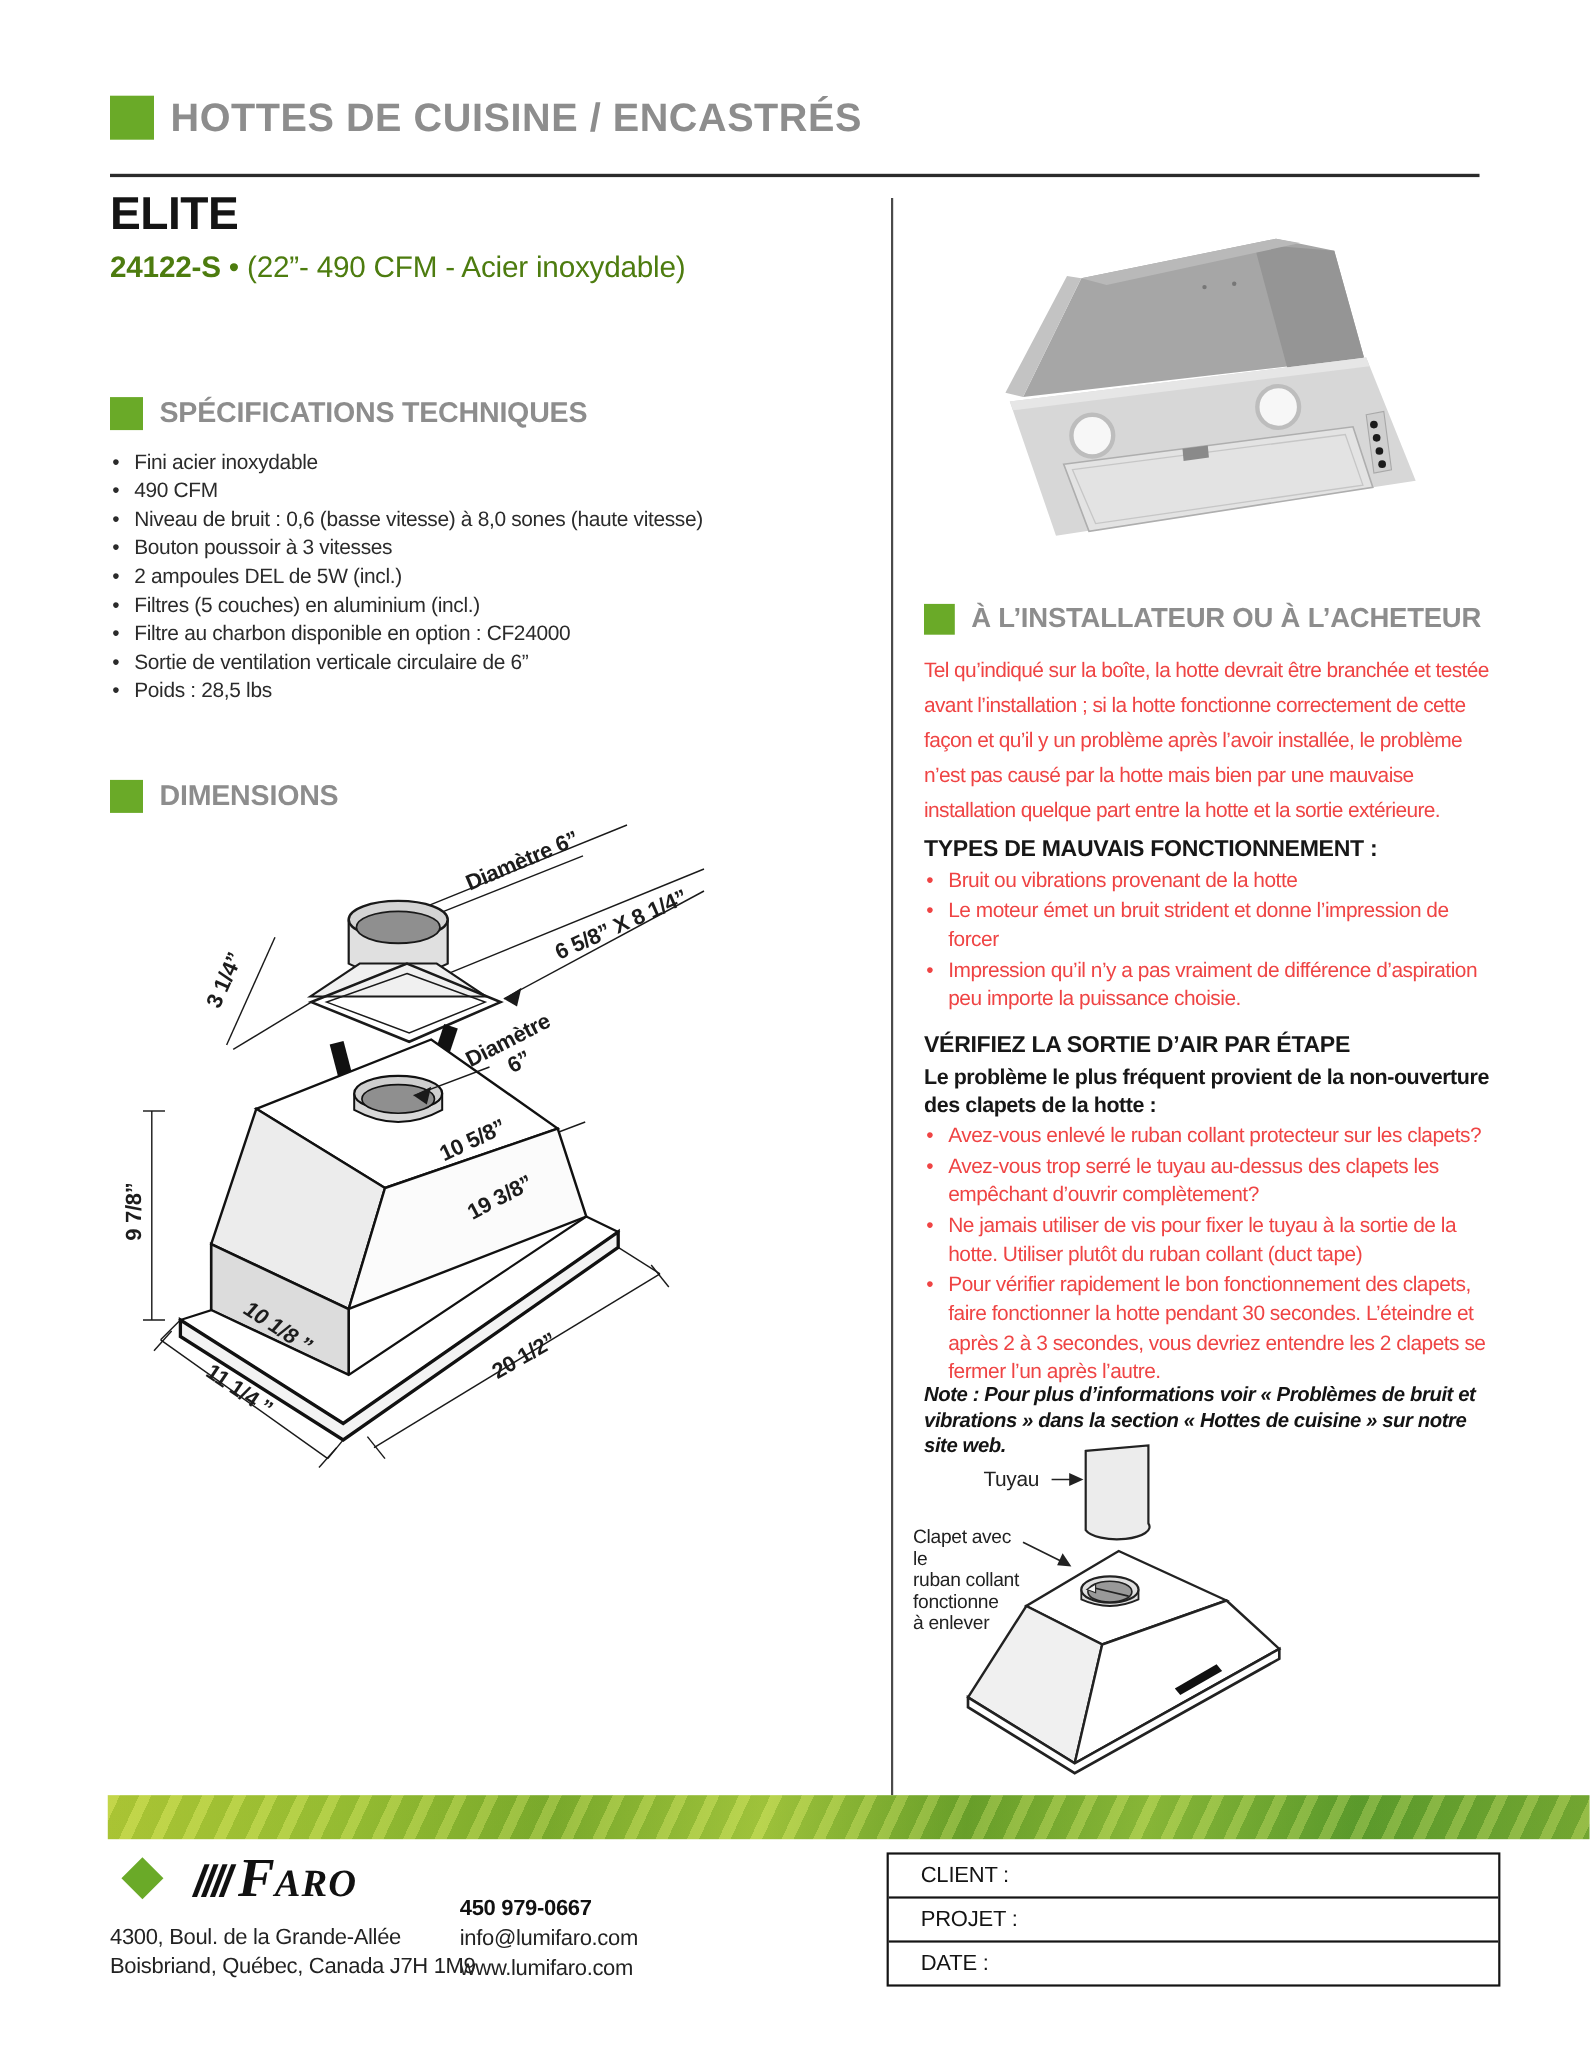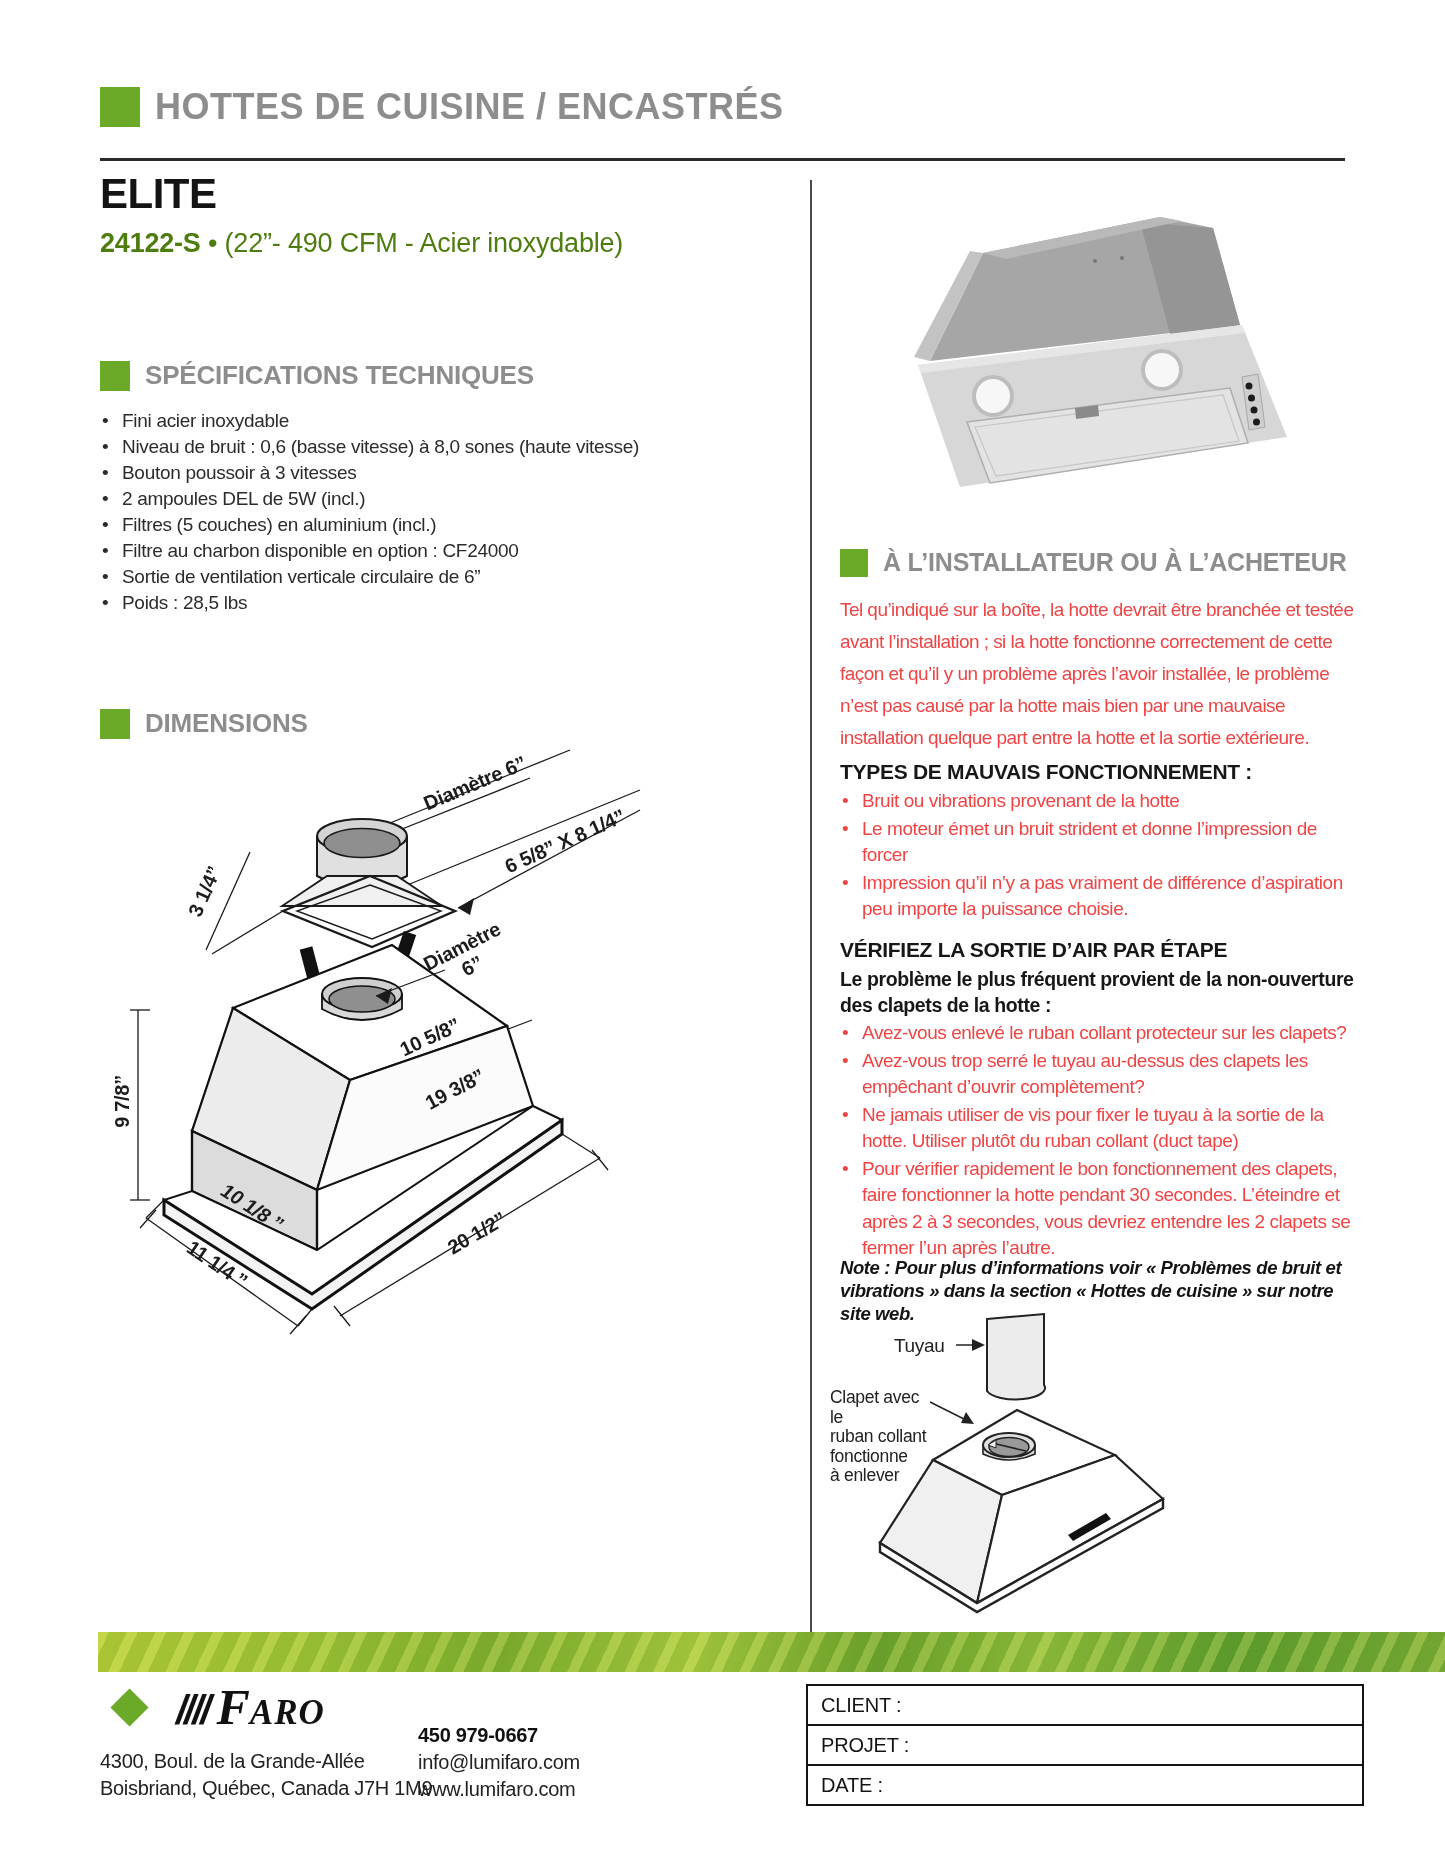--- a/index.html
+++ b/index.html
@@ -45,21 +45,21 @@
   
   .diamond{left:116px;top:1694px;width:27px;height:27px;background:#6aaa28;transform:rotate(45deg);}
   .logo{left:176px;top:1678px;display:flex;align-items:baseline;height:52px;}
   .logo .slashes{font-style:italic;font-weight:bold;font-size:40px;letter-spacing:-3px;color:#111;margin-right:8px;}
   .logo .f-big{font-family:"Liberation Serif",serif;font-style:italic;font-weight:bold;font-size:50px;color:#111;}
   .logo .f-rest{font-family:"Liberation Serif",serif;font-style:italic;font-weight:bold;font-size:35px;letter-spacing:1px;color:#111;}
   .addr{left:100px;font-size:20px;letter-spacing:-0.3px;color:#222;}
   .contact{left:418px;font-size:20px;letter-spacing:-0.3px;color:#222;}
   .contact.phone{font-weight:bold;color:#111;}
   .form-table{left:806px;top:1684px;width:554px;border:2px solid #141414;background:#fff;}
-  .form-row{height:38px;display:flex;align-items:center;padding-left:13px;
+  .form-row{height:38px;display:flex;align-items:center;padding-left:29px;
     font-size:20px;letter-spacing:-0.2px;color:#141414;border-bottom:2px solid #141414;}
   .form-row:last-child{border-bottom:none;}
   svg{display:block;}
 </style>
 </head>
 <body>
 
 <div class="abs sec-head" style="left:100px;top:86px;">
   <div class="green-sq" style="width:40px;height:40px;"></div>
   <div class="cat-title">HOTTES DE CUISINE / ENCASTRÉS</div>
@@ -96,20 +96,21 @@
     <circle cx="366.5" cy="257" r="3.5" fill="#1c1c1c"></circle>
   </svg>
 </div>
 
 <div class="abs sec-head" style="left:100px;top:360px;">
   <div class="green-sq" style="width:30px;height:30px;"></div>
   <div class="sec-title">SPÉCIFICATIONS TECHNIQUES</div>
 </div>
 <ul class="abs plain spec-list">
   <li>Fini acier inoxydable</li>
+  <li>490 CFM</li>
   <li>Niveau de bruit : 0,6 (basse vitesse) à 8,0 sones (haute vitesse)</li>
   <li>Bouton poussoir à 3 vitesses</li>
   <li>2 ampoules DEL de 5W (incl.)</li>
   <li>Filtres (5 couches) en aluminium (incl.)</li>
   <li>Filtre au charbon disponible en option : CF24000</li>
   <li>Sortie de ventilation verticale circulaire de 6”</li>
   <li>Poids : 28,5 lbs</li>
 </ul>
 
 <div class="abs sec-head" style="left:100px;top:708px;">

